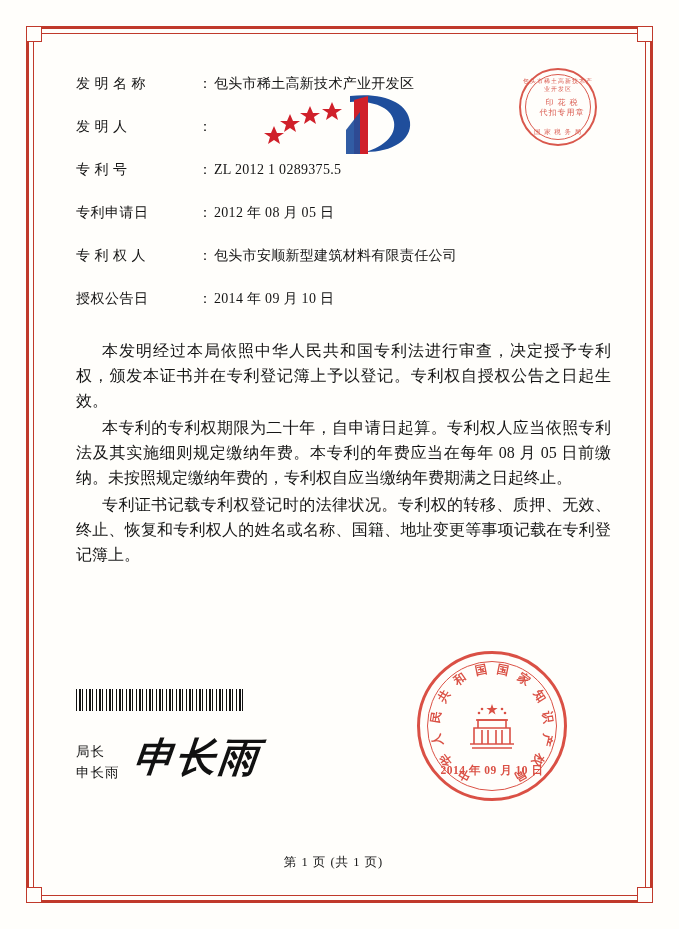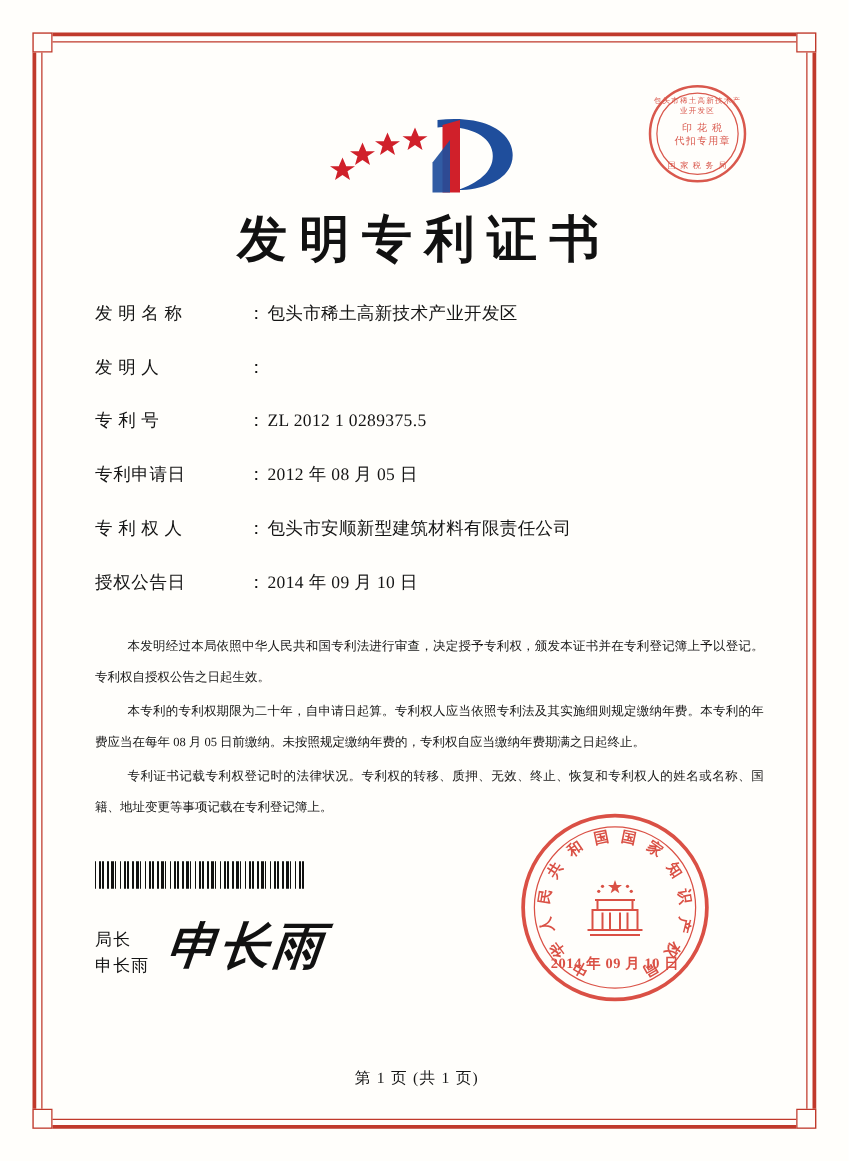--- a/index.html
+++ b/index.html
@@ -161,21 +161,21 @@
   .field-value {
     font-size: 14px;
     letter-spacing: 0.3px;
   }
 
   
   .body-text {
     margin-top: 30px;
     padding-left: 16px;
     padding-right: 8px;
-    font-size: 10px;
+    font-size: 16px;
     line-height: 25px;
     text-align: justify;
     color: #161616;
   }
   .body-text p {
     margin: 0 0 2px 0;
     text-indent: 26px;
   }
 
   
@@ -310,21 +310,20 @@
       </svg>
     </div>
 
     <div class="top-seal">
       <div class="ring"></div>
       <div class="seal-arc-text">包头市稀土高新技术产业开发区</div>
       <div class="seal-mid">印 花 税<br>代扣专用章</div>
       <div class="seal-bottom">国 家 税 务 局</div>
     </div>
 
-    <div class="doc-title">发明专利证书</div>
 
     <div class="fields">
 
       <div class="field-row">
         <span class="field-label" style="width:122px;display:inline-block;">发 明 名 称</span>
         <span class="field-colon">：</span>
         <span class="field-value">包头市稀土高新技术产业开发区</span>
       </div>
 
       <div class="field-row">

